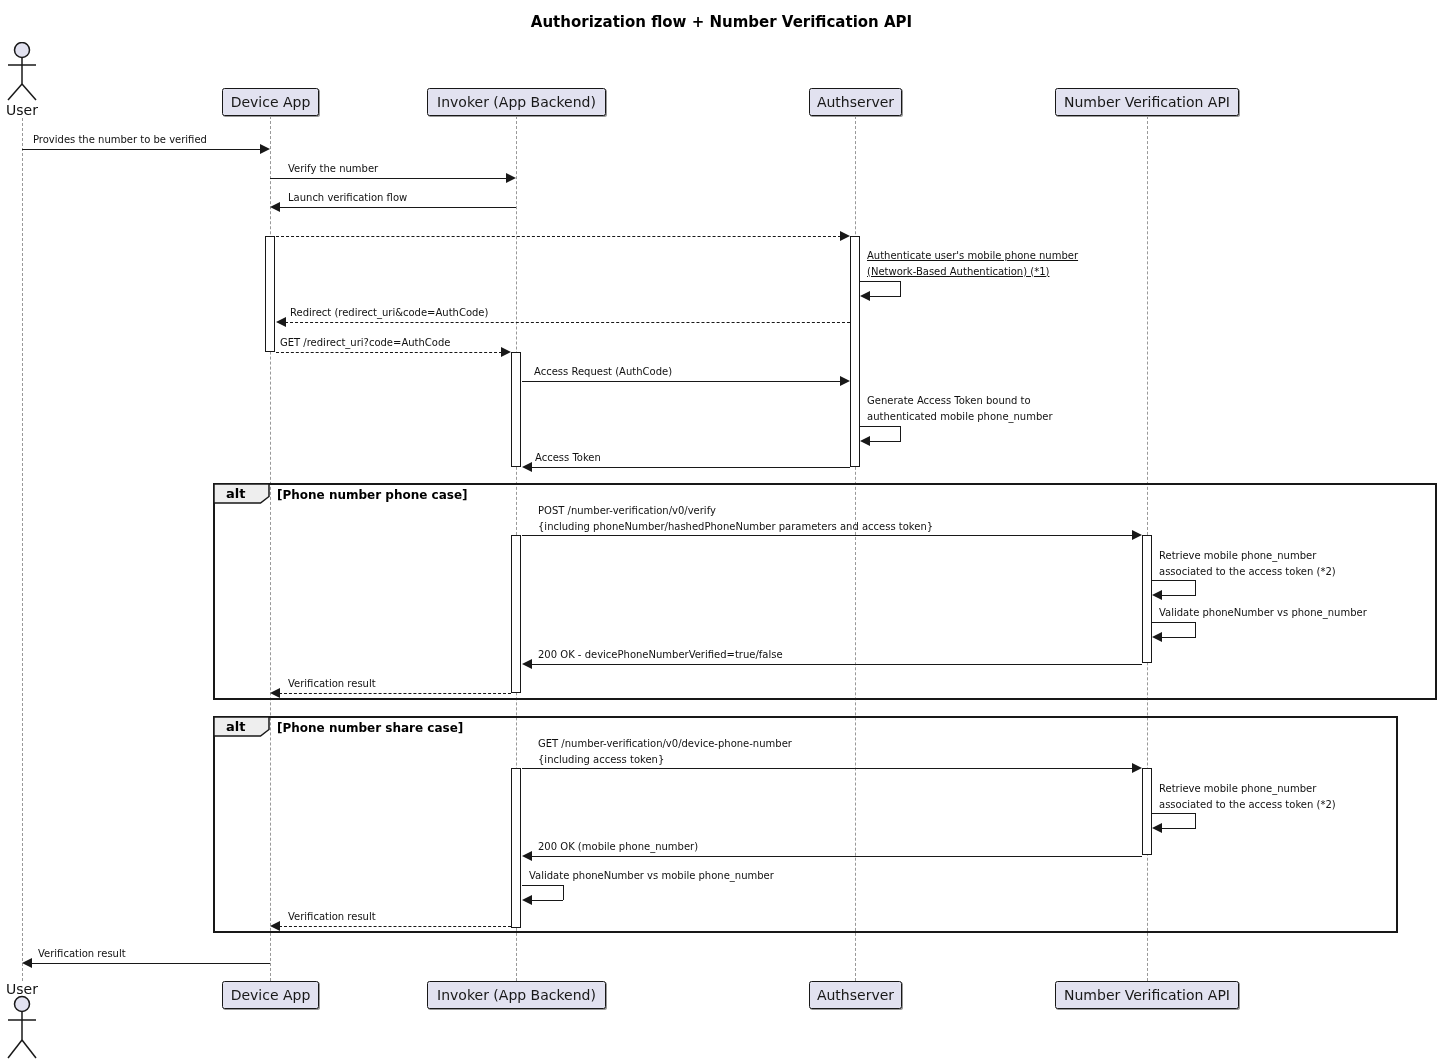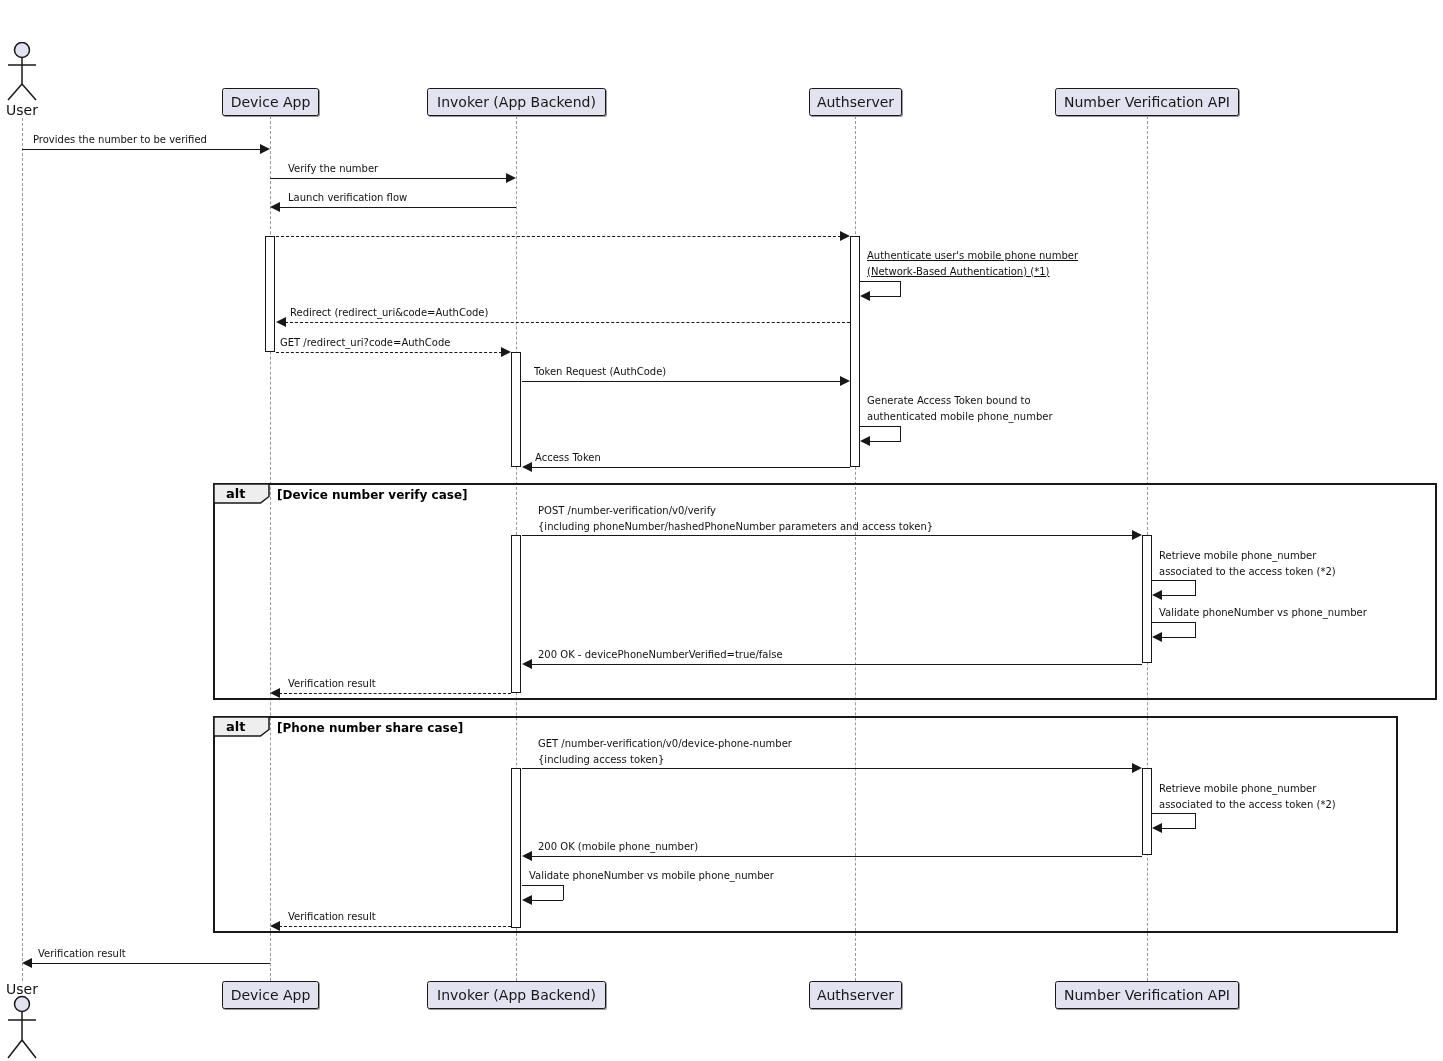--- a/index.html
+++ b/index.html
@@ -24,20 +24,21 @@
   .frame{position:absolute;box-sizing:border-box;border:2px solid #181818;background:transparent;}
   .frame-cond{position:absolute;font-size:12px;font-weight:bold;color:#000;}
   .actor-label{position:absolute;width:44px;text-align:center;font-size:14px;color:#111;}
   svg{display:block;}
 </style>
 </head>
 <body>
 
 <div class="canvas">
 
+  <div class="title">Authorization flow + Number Verification API</div>
 
   <div class="lifeline" style="left:22px;top:118px;height:863px;"></div>
   <div class="lifeline" style="left:270px;top:116px;height:865px;"></div>
   <div class="lifeline" style="left:516px;top:116px;height:865px;"></div>
   <div class="lifeline" style="left:855px;top:116px;height:865px;"></div>
   <div class="lifeline" style="left:1147px;top:116px;height:865px;"></div>
 
   <svg style="position:absolute;left:0;top:42px;" width="44" height="60">
     <circle cx="22" cy="8" r="7.5" fill="#E2E2F0" stroke="#181818" stroke-width="1.5"></circle>
     <line x1="22" y1="15.5" x2="22" y2="42" stroke="#181818" stroke-width="1.5"></line>
@@ -58,21 +59,21 @@
   <div class="activation" style="left:511px;top:535px;height:158px;"></div>
   <div class="activation" style="left:1142px;top:535px;height:128px;"></div>
   <div class="activation" style="left:511px;top:768px;height:160px;"></div>
   <div class="activation" style="left:1142px;top:768px;height:87px;"></div>
 
   <div class="frame" style="left:213px;top:483px;width:1224px;height:217px;"></div>
   <svg style="position:absolute;left:213px;top:483px;" width="58" height="21">
     <polygon points="1,1 56,1 56,13.5 47.5,20 1,20" fill="#EEEEEE" stroke="#181818" stroke-width="1.5"></polygon>
     <text x="13" y="15" font-size="13" font-weight="bold" fill="#000">alt</text>
   </svg>
-  <div class="frame-cond" style="left:277px;top:488px;">[Device number verify case]</div>
+  <div class="frame-cond" style="left:277px;top:488px;">[Phone number phone case]</div>
 
   <div class="frame" style="left:213px;top:716px;width:1185px;height:217px;"></div>
   <svg style="position:absolute;left:213px;top:716px;" width="58" height="21">
     <polygon points="1,1 56,1 56,13.5 47.5,20 1,20" fill="#EEEEEE" stroke="#181818" stroke-width="1.5"></polygon>
     <text x="13" y="15" font-size="13" font-weight="bold" fill="#000">alt</text>
   </svg>
   <div class="frame-cond" style="left:277px;top:721px;">[Phone number share case]</div>
 
   <div class="msg-label" style="left:33px;top:132px;">Provides the number to be verified</div>
   <div class="hline" style="left:22px;top:149px;width:239px;"></div>
@@ -99,21 +100,21 @@
   </div>
 
   <div class="msg-label" style="left:290px;top:305px;">Redirect (redirect_uri&amp;code=AuthCode)</div>
   <div class="hline dotted" style="left:285px;top:322px;width:565px;"></div>
   <div class="ah-l" style="left:276px;top:317px;"></div>
 
   <div class="msg-label" style="left:280px;top:335px;">GET /redirect_uri?code=AuthCode</div>
   <div class="hline dotted" style="left:276px;top:352px;width:226px;"></div>
   <div class="ah-r" style="left:501px;top:347px;"></div>
 
-  <div class="msg-label" style="left:534px;top:364px;">Token Request (AuthCode)</div>
+  <div class="msg-label" style="left:534px;top:364px;">Access Request (AuthCode)</div>
   <div class="hline" style="left:522px;top:381px;width:319px;"></div>
   <div class="ah-r" style="left:840px;top:376px;"></div>
 
   <div>
     <div class="msg-label" style="left:867px;top:393px;">Generate Access Token bound to
 authenticated mobile phone_number</div>
     <div class="hline" style="left:860px;top:426px;width:41px;"></div>
     <div class="vline" style="left:900px;top:426px;height:15px;"></div>
     <div class="hline" style="left:869px;top:441px;width:32px;"></div>
     <div class="ah-l" style="left:860px;top:436px;"></div>

